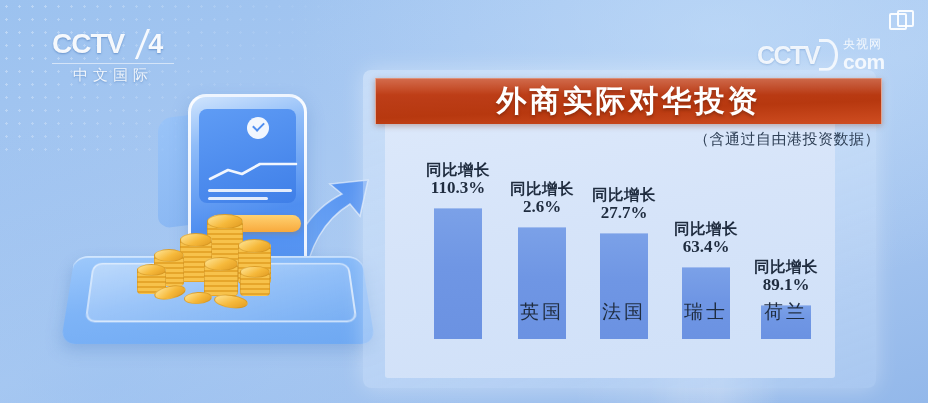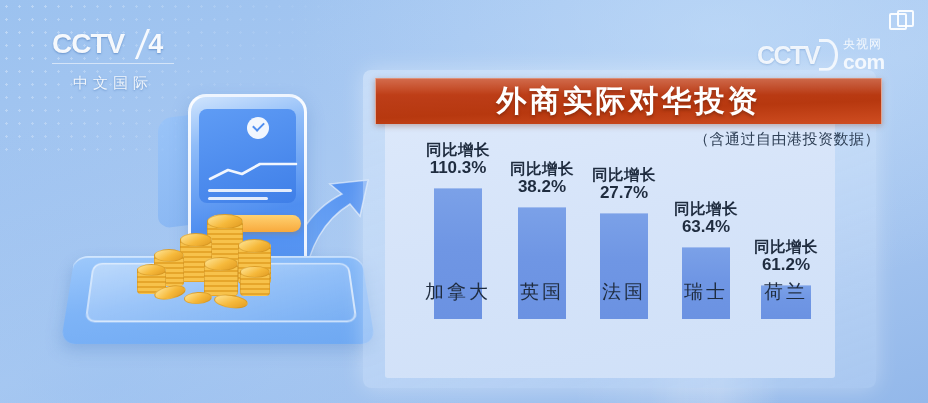--- a/index.html
+++ b/index.html
@@ -45,21 +45,21 @@
   .logo-slash{
     display:inline-block;width:13px;height:30px;
     border-right:3px solid rgba(255,255,255,.9);
     transform:skewX(-22deg);
   }
   .logo-num{font-size:27px;font-weight:bold;color:rgba(255,255,255,.95);}
   .logo-sub{
     margin-top:3px;text-align:center;width:122px;
     font-size:15px;letter-spacing:5px;color:rgba(255,255,255,.88);
     text-shadow:0 1px 2px rgba(60,110,175,.5);
-    border-top:1px solid rgba(255,255,255,.55);padding-top:10px;
+    border-top:1px solid rgba(255,255,255,.55);padding-top:2px;
   }
 
   
   #watermark{position:absolute;left:757px;top:38px;display:flex;align-items:center;gap:2px;
     opacity:.92;}
   .wm-cctv{font-size:25px;font-weight:bold;letter-spacing:-1.5px;color:rgba(255,255,255,.9);
     text-shadow:0 1px 2px rgba(60,110,175,.35);}
   .wm-arc{display:inline-block;width:16px;height:26px;margin-left:-2px;
     border-right:3px solid rgba(255,255,255,.88);border-radius:0 60% 60% 0/0 50% 50% 0;
     border-top:3px solid rgba(255,255,255,.88);border-bottom:3px solid rgba(255,255,255,.88);}
@@ -156,34 +156,34 @@
     position:relative;color:#fff;font-size:30px;font-weight:bold;letter-spacing:3px;
     text-shadow:0 2px 3px rgba(90,30,10,.45);
     font-family:"DejaVu Sans","Liberation Sans",sans-serif;
   }
   #subtitle{
     position:absolute;right:48px;top:130px;font-size:15px;color:#2e3f55;
     letter-spacing:.5px;
   }
 
   
-  #plot{position:absolute;left:385px;top:84px;width:450px;height:286px;}
+  #plot{position:absolute;left:385px;top:104px;width:450px;height:286px;}
   .bar-group{position:absolute;bottom:51px;}
   .bar{
     width:100%;
     background:linear-gradient(180deg,#7ba1e8 0%,#6f96e4 45%,#6b92e2 100%);
     box-shadow:inset 0 1px 0 rgba(255,255,255,.28);
   }
   .bar-caption{
     position:absolute;left:50%;transform:translateX(-50%);
     text-align:center;white-space:nowrap;color:#1f2c3f;
   }
   .cap-label{font-size:15.5px;font-weight:bold;line-height:1.12;letter-spacing:.5px;}
   .cap-value{font-size:17px;font-weight:bold;line-height:1.15;letter-spacing:0px;
-    font-family:Liberation Sans, sans-serif;}
+    font-family:Liberation Serif, serif;}
   .cat-label{
     position:absolute;bottom:14px;left:50%;transform:translateX(-50%);
     font-size:19px;color:#1f2c3f;white-space:nowrap;letter-spacing:3px;
   }
 </style>
 </head>
 <body>
 
 <div id="stage">
 
@@ -280,27 +280,26 @@
   <div id="subtitle">（含通过自由港投资数据）</div>
 
   <div id="plot">
 
     <div class="bar-group" style="left:49px;width:48px;">
       <div class="bar-caption" style="bottom:141px;">
         <div class="cap-label">同比增长</div>
         <div class="cap-value">110.3%</div>
       </div>
       <div class="bar" style="height:131px;"></div>
-      <div class="cat-label">加拿大</div>
     </div>
 
     <div class="bar-group" style="left:133px;width:48px;">
       <div class="bar-caption" style="bottom:122px;">
         <div class="cap-label">同比增长</div>
-        <div class="cap-value">38.2%</div>
+        <div class="cap-value">2.6%</div>
       </div>
       <div class="bar" style="height:112px;"></div>
       <div class="cat-label">英国</div>
     </div>
 
     <div class="bar-group" style="left:215px;width:48px;">
       <div class="bar-caption" style="bottom:116px;">
         <div class="cap-label">同比增长</div>
         <div class="cap-value">27.7%</div>
       </div>
@@ -313,20 +312,20 @@
         <div class="cap-label">同比增长</div>
         <div class="cap-value">63.4%</div>
       </div>
       <div class="bar" style="height:72px;"></div>
       <div class="cat-label">瑞士</div>
     </div>
 
     <div class="bar-group" style="left:376px;width:50px;">
       <div class="bar-caption" style="bottom:44px;">
         <div class="cap-label">同比增长</div>
-        <div class="cap-value">61.2%</div>
+        <div class="cap-value">89.1%</div>
       </div>
       <div class="bar" style="height:34px;"></div>
       <div class="cat-label">荷兰</div>
     </div>
   </div>
 
 </div>
 
 </body></html>

